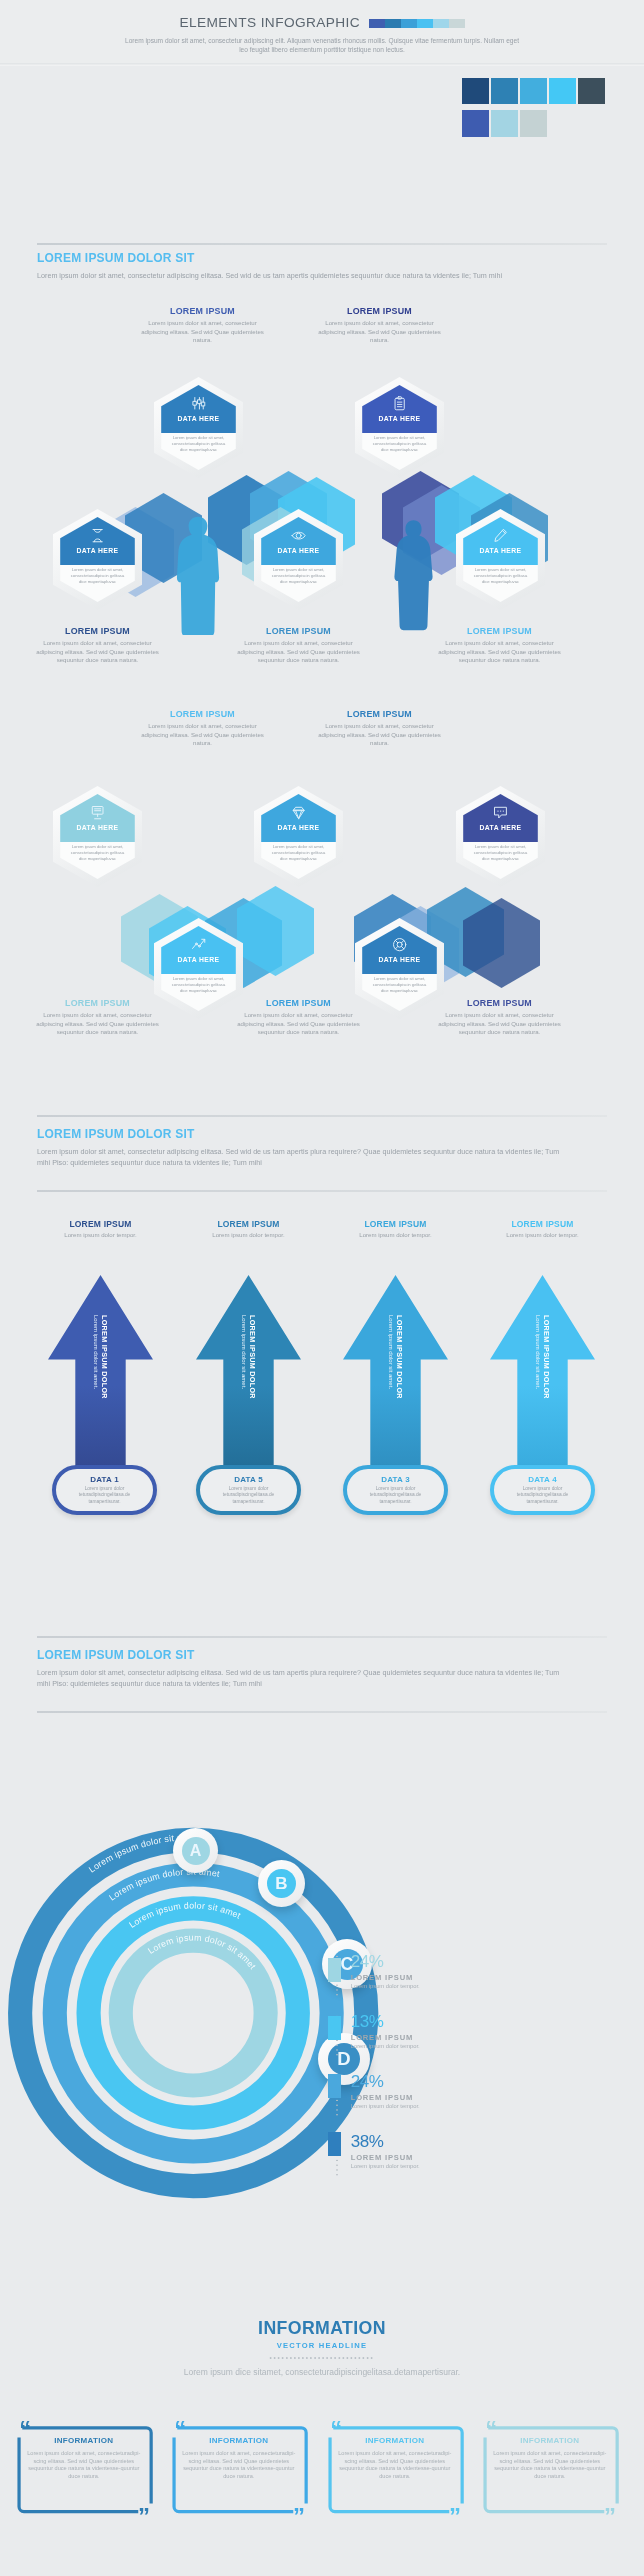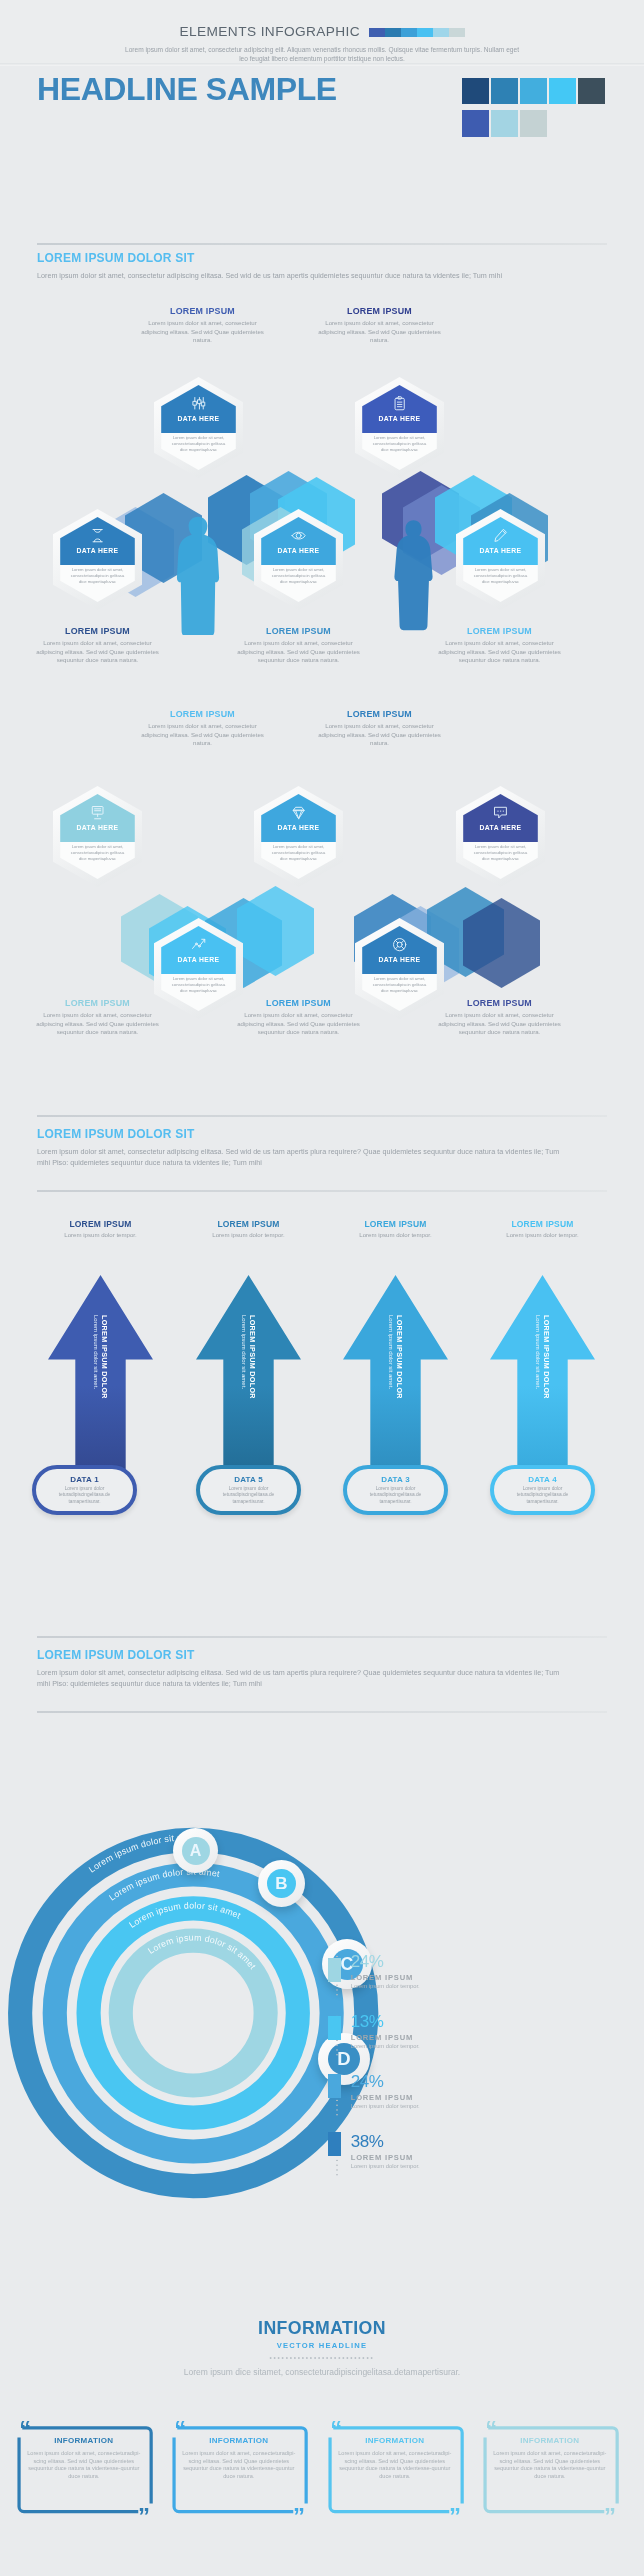--- a/index.html
+++ b/index.html
@@ -12,21 +12,21 @@
     overflow: hidden;
     color: #8a9198;
   }
   .page { position: relative; width: 644px; height: 2576px; }
 
   
   .topband {
     position: absolute; left: 0; top: 0; width: 644px; height: 63px;
     background: #ebedee;
   }
-  .topband-inner { padding-top: 23px; text-align: center; }
+  .topband-inner { padding-top: 14px; text-align: center; }
   .elements-title {
     font-size: 13.7px; letter-spacing: 0.4px; color: #5b6670; font-weight: 400;
     display: inline-block; vertical-align: middle;
   }
   .swatchbar { display:inline-block; vertical-align: middle; margin-left:4.8px; }
   .swatchbar i { display:inline-block; width:16px; height:8.9px; vertical-align: middle; }
   .elements-sub {
     margin-top: 5.6px; font-size: 6.6px; line-height: 9.7px; color: #9aa1a8;
     max-width: 403px; margin-left:auto; margin-right:auto;
   }
@@ -183,21 +183,20 @@
     <div class="topband-inner">
       <span class="elements-title">ELEMENTS INFOGRAPHIC</span>
       <span class="swatchbar" id="swatchbar"><i style="background: rgb(63, 95, 176);"></i><i style="background: rgb(43, 123, 176);"></i><i style="background: rgb(60, 160, 216);"></i><i style="background: rgb(73, 193, 242);"></i><i style="background: rgb(159, 214, 234);"></i><i style="background: rgb(201, 215, 216);"></i></span>
       <div class="elements-sub">Lorem ipsum dolor sit amet, consectetur adipiscing elit. Aliquam venenatis rhoncus mollis. Quisque vitae fermentum turpis. Nullam eget leo feugiat libero elementum porttitor tristique non lectus.</div>
     </div>
   </div>
   <div class="band-divider"></div>
 
   <div class="headline-wrap">
     <div class="headline">
-      <span class="l1">HEADLINE SAMPLE</span>
     </div>
     <div class="sq-grid" id="sqgrid"><i style="background: rgb(31, 74, 122);"></i><i style="background: rgb(46, 129, 180);"></i><i style="background: rgb(66, 174, 222);"></i><i style="background: rgb(68, 200, 245);"></i><i style="background: rgb(60, 79, 92);"></i><i style="background: rgb(62, 92, 176);"></i><i style="background: rgb(163, 212, 227);"></i><i style="background: rgb(196, 210, 211);"></i></div>
   </div>
   <div class="rule"></div>
 
   <div class="sec1">
     <div class="sec-title">LOREM IPSUM DOLOR SIT</div>
     <div class="sec-body">Lorem ipsum dolor sit amet, consectetur adipiscing elitasa. Sed wid de us tam apertis quidemietes sequuntur duce natura ta videntes ile; Tum mihi</div>
   </div>
 
@@ -439,21 +438,21 @@
         <div class="hd" style="color:#2c4f8e">LOREM IPSUM</div>
         <div class="sd">Lorem ipsum dolor tempor.</div>
       </div>
       <div class="arrow" style="left: 48px; top: 72px;">
         <div class="head" style="background:linear-gradient(180deg,#3e5cb0 0%,#3e5cb0 55%,#33488f 100%)"></div>
         <div class="vtxt">
           <div class="vt1">LOREM IPSUM DOLOR</div>
           <div class="vt2">Lorem ipsum dolor sit amet.</div>
         </div>
       </div>
-      <div class="pill" style="left: 32px; top: 262px; border: 4.8px solid rgb(62, 92, 176);">
+      <div class="pill" style="left: 52px; top: 262px; border: 4.8px solid rgb(62, 92, 176);">
         <div class="pt" style="color:#2c4f8e">DATA 1</div>
         <div class="pd">Lorem ipsum dolor teturadipiscingelitasa.de tamapertisurar.</div>
       </div>
       <div class="arrowcol" style="left: 184px; top: 16px; width: 129px;">
         <div class="hd" style="color:#2e7db4">LOREM IPSUM</div>
         <div class="sd">Lorem ipsum dolor tempor.</div>
       </div>
       <div class="arrow" style="left: 196px; top: 72px;">
         <div class="head" style="background:linear-gradient(180deg,#2d85b5 0%,#2d85b5 55%,#226c95 100%)"></div>
         <div class="vtxt">

